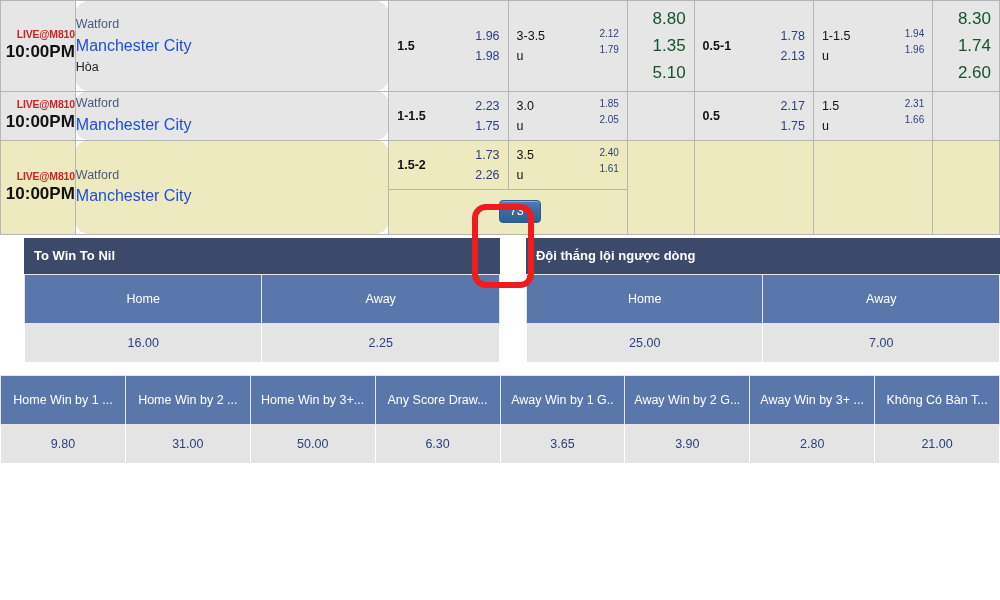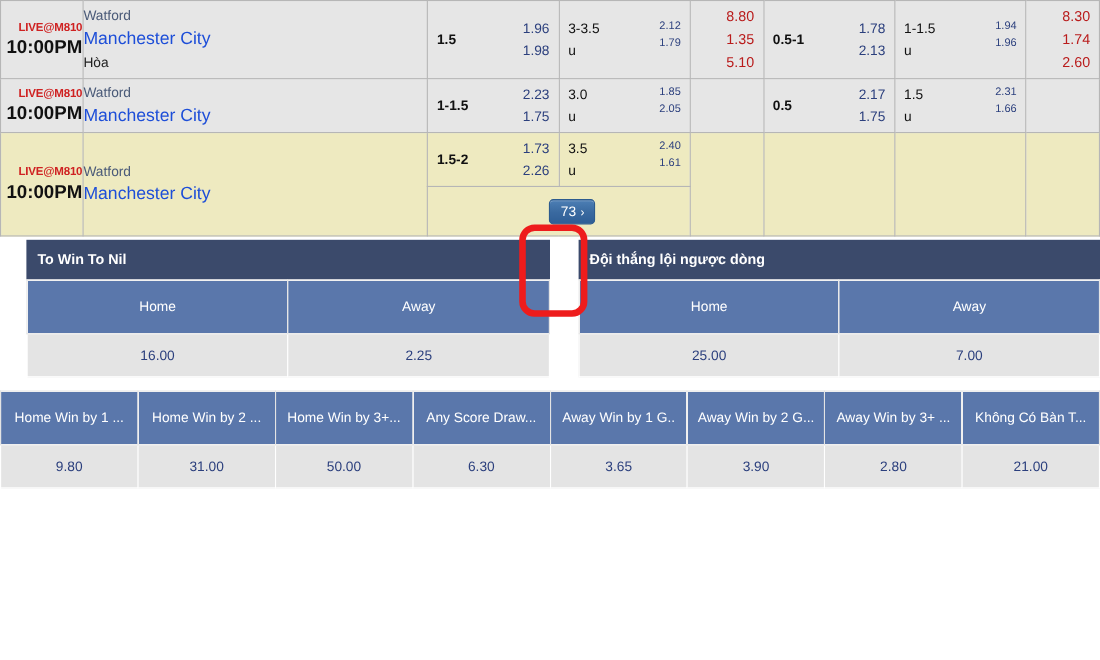--- a/index.html
+++ b/index.html
@@ -53,20 +53,21 @@
     font-weight: bold;
     font-size: 17px;
     display: block;
   }
 
   
   .cell-teams {
     width: 310px;
     padding: 5px 0 5px 10px;
     line-height: 1.5;
+    border-radius: 14px;
   }
   .team-home { color: #4a5a78; font-size: 12.5px; display: block; }
   .team-away { color: #1d4ed8; font-size: 16px; display: block; }
   .team-draw { color: #222; font-size: 12.5px; display: block; }
 
   
   .cell-hdp, .cell-ou {
     padding: 0;
   }
   .cell-hdp { width: 118px; }
@@ -113,22 +114,22 @@
     text-align: right;
     color: #2b3f7d;
     font-size: 10px;
     line-height: 1.6;
   }
   .ou-odds span { display: block; }
 
   .x12-inner {
     text-align: right;
     padding: 4px 8px;
-    color: #b91c1c;
-    font-size: 13px;
+    color: #14532d;
+    font-size: 17px;
     line-height: 1.6;
   }
   .x12-inner span { display: block; }
 
   
   .more-row td {
     height: 44px;
     background: #e6e6e6;
     border: 1px solid #b6b6b6;
   }

